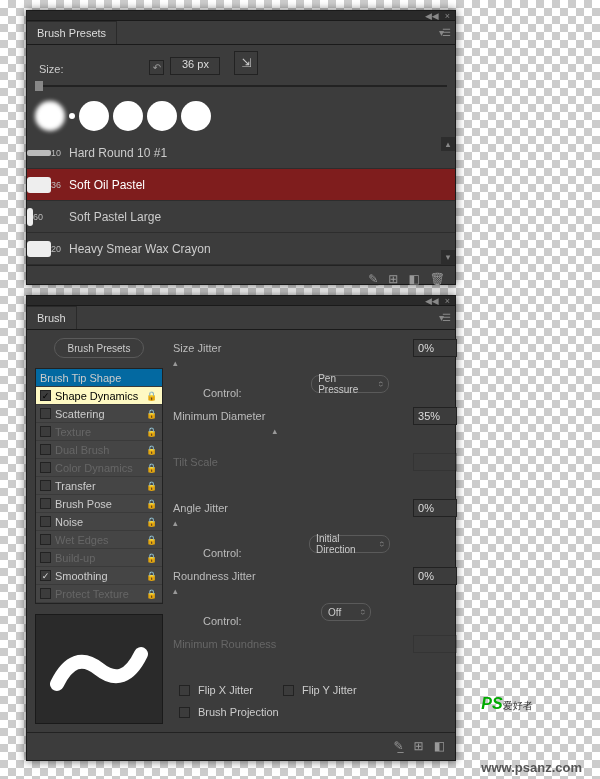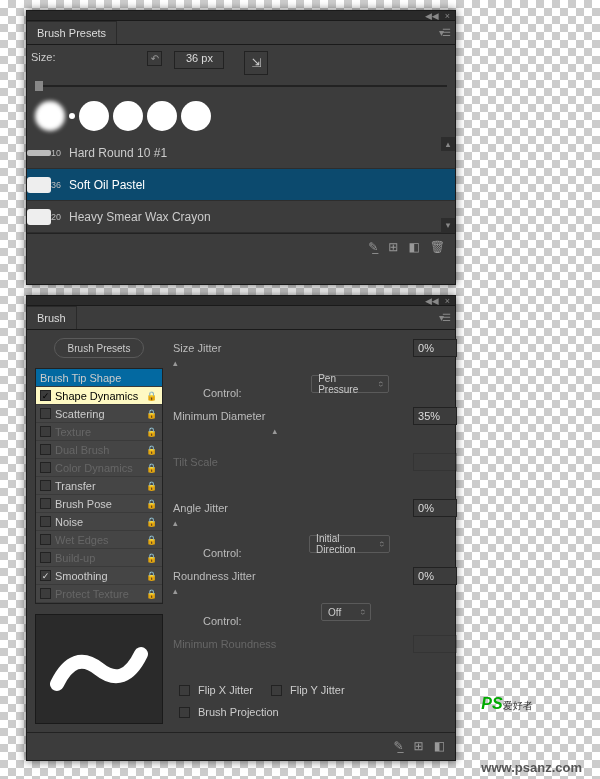--- a/index.html
+++ b/index.html
@@ -15,33 +15,33 @@
   position: relative;
 }
 .panel { background: #3c3c3c; border: 1px solid #1a1a1a; position: absolute; box-shadow: 0 0 8px rgba(0,0,0,0.6); }
 .panel-top { left: 26px; top: 10px; width: 430px; height: 275px; }
 .panel-bottom { left: 26px; top: 295px; width: 430px; height: 466px; }
 .titlebar { height: 10px; background: #2a2a2a; border-bottom: 1px solid #1a1a1a; display: flex; justify-content: flex-end; align-items: center; padding-right: 5px; gap: 6px; }
 .collapse-icon { color: #888; font-size: 9px; }
 .tabbar { height: 24px; background: #3c3c3c; display: flex; align-items: flex-end; padding-left: 0; border-bottom: 1px solid #1a1a1a; position: relative; }
 .tab { background: #3c3c3c; padding: 5px 10px; font-size: 11px; color: #ddd; border-right: 1px solid #2a2a2a; border-top: 1px solid #2a2a2a; }
 .flyout { position: absolute; right: 6px; top: 6px; color: #888; font-size: 10px; letter-spacing: -2px;}
-.size-row { display: flex; align-items: flex-start; padding: 6px 4px; gap: 12px; }
+.size-row { display: flex; align-items: flex-end; padding: 6px 12px; gap: 6px; }
 .reset-btn { width: 15px; height: 15px; background: #3c3c3c; border: 1px solid #222; display:flex;align-items:center;justify-content:center;font-size:10px;color:#999; margin-left: 80px;}
 .size-input { width: 50px; height: 18px; background: #3c3c3c; border: 1px solid #222; color: #ddd; text-align: center; font-size: 11px; }
 .toggle-btn { width: 24px; height: 24px; background: #3c3c3c; border: 1px solid #222; margin-left: 8px;display:flex;align-items:center;justify-content:center;font-size:12px;color:#ccc; }
 .slider-row { padding: 0 8px; height: 14px; position: relative; }
 .slider-track { height: 2px; background: #222; width: 100%; position: relative; top: 4px; }
 .slider-thumb { position: absolute; width: 8px; height: 10px; background: #888; top: 0px; }
 .brush-strip { padding: 6px 8px; display: flex; gap: 4px; align-items: center; }
 .circ { border-radius: 50%; background: #fff; }
 .circ.blur { filter: blur(2px); }
 .brush-list { }
 .brush-row { display: flex; align-items: center; height: 32px; border-bottom: 1px solid #2d2d2d; padding-right: 10px; position: relative;}
-.brush-row.selected { background: #0c4a6e; color: #fff; }
+.brush-row.selected { background: #7f1d1d; color: #fff; }
 .brush-thumb { width: 36px; display: flex; flex-direction: row; align-items: center; padding: 2px 0;}
 .brush-thumb-img { width: 24px; height: 16px; background: #eee; border-radius: 3px; }
 .brush-thumb-num { font-size: 9px; color: #bbb; }
 .brush-name { flex: 1; padding-left: 6px; font-size: 12px; }
 .scroll-arrow { position: absolute; right: 0; width: 14px; height: 14px; background:#2d2d2d; color:#888;display:flex;align-items:center;justify-content:center;font-size:9px;}
 .bottom-icons { display: flex; justify-content: flex-end; gap: 10px; padding: 6px 10px; border-top: 1px solid #222; }
 .bottom-icons span { color: #999; font-size: 12px; }
 .brush-body { display: flex; padding: 8px; gap: 10px; }
 .left-col { width: 130px; }
 .btn-presets { width: 90px; height: 20px; background: #3c3c3c; border: 1px solid #5a5a5a; border-radius: 10px; color: #ccc; font-size: 10px; display:flex;align-items:center;justify-content:center;margin:0 auto 10px; }
@@ -54,21 +54,21 @@
 .chk.checked::before { content: "✓"; color:#ddd; font-size:9px;}
 .option-row.selected .chk.checked::before { color:#000; }
 .lock { margin-left: auto; color: #888; font-size: 9px; }
 .preview-box { width: 128px; height: 110px; background: #2a2a2a; border: 1px solid #1a1a1a; margin-top: 10px; display:flex;align-items:center;justify-content:center; }
 .stroke { width: 100px; height: 60px; }
 .right-col { flex: 1; }
 .field-row { display: flex; align-items: center; height: 20px; margin-bottom: 2px; gap: 28px; }
 .field-label { width: 120px; color: #bbb; }
 .field-label.indent { padding-left: 30px; margin-top: 17px; }
 .val-box { width: 44px; height: 18px; background: #3c3c3c; border: 1px solid #222; color: #ddd; text-align: left; padding-left:4px; font-size: 11px; display:flex;align-items:center; margin-left:auto;}
-.dropdown { height: 18px; background: #3c3c3c; border: 1px solid #5a5a5a; border-radius: 2px; color: #ccc; font-size: 10px; padding: 0 16px 0 6px; display:flex;align-items:center; position:relative;}
+.dropdown { height: 18px; background: #3c3c3c; border: 1px solid #5a5a5a; border-radius: 8px; color: #ccc; font-size: 10px; padding: 0 16px 0 6px; display:flex;align-items:center; position:relative;}
 .dropdown::after { content:"‹›"; position:absolute; right:4px; font-size:9px; color:#888; transform: rotate(90deg);}
 .mini-slider { height: 10px; position: relative; margin-bottom: 4px; }
 .mini-slider .tri { position: absolute; left: 0; font-size: 9px; color: #999; top:-2px;}
 .spacer { height: 10px; }
 .chkrow { display: flex; align-items: center; gap: 4px; }
 .watermark { position: absolute; right: 18px; bottom: 4px; font-size: 16px; font-weight: bold; }
 .watermark .ps { color: #0a0; font-style: italic; }
 .watermark .rest { color: #333; font-size: 10px; font-weight:normal;}
 .watermark .url { display:block; font-size:13px; color:#555;margin-top:47px;}
 </style>
@@ -112,20 +112,27 @@
       <div class="brush-name">Hard Round 10 #1</div>
     </div>
     <div class="brush-row selected">
       <div class="brush-thumb">
           <div class="brush-thumb-img"></div>
           <div class="brush-thumb-num">36</div>
         </div>
       <div class="brush-name">Soft Oil Pastel</div>
     </div>
     <div class="brush-row">
+      <div class="brush-thumb">
+          <div class="brush-thumb-img" style="width:6px;height:18px;border-radius:3px;"></div>
+          <div class="brush-thumb-num">60</div>
+        </div>
+      <div class="brush-name">Soft Pastel Large</div>
+    </div>
+    <div class="brush-row">
       <div class="scroll-arrow" style="bottom:0">▾</div>
       <div class="brush-thumb">
           <div class="brush-thumb-img"></div>
           <div class="brush-thumb-num">20</div>
         </div>
       <div class="brush-name">Heavy Smear Wax Crayon</div>
     </div>
   </div>
   <div class="bottom-icons">
     <span>✎̲</span>
@@ -271,21 +278,21 @@
         <span class="dropdown" style="width:50px">Off</span>
         <span class="val-box" style="visibility:hidden"></span>
       </div>
       <div class="spacer"></div>
       <div class="field-row">
         <span class="field-label" style="color:#666">Minimum Roundness</span>
         <span class="val-box" style="opacity:0.3"></span>
       </div>
       <div class="mini-slider"></div>
       <div class="spacer"></div>
-      <div class="field-row" style="gap:18px;padding-left:6px">
+      <div class="field-row" style="gap:30px;padding-left:6px">
         <div class="chkrow">
             <span class="chk"></span>
             <span>Flip X Jitter</span>
           </div>
         <div class="chkrow">
             <span class="chk"></span>
             <span>Flip Y Jitter</span>
           </div>
       </div>
       <div class="field-row" style="padding-left:6px">

